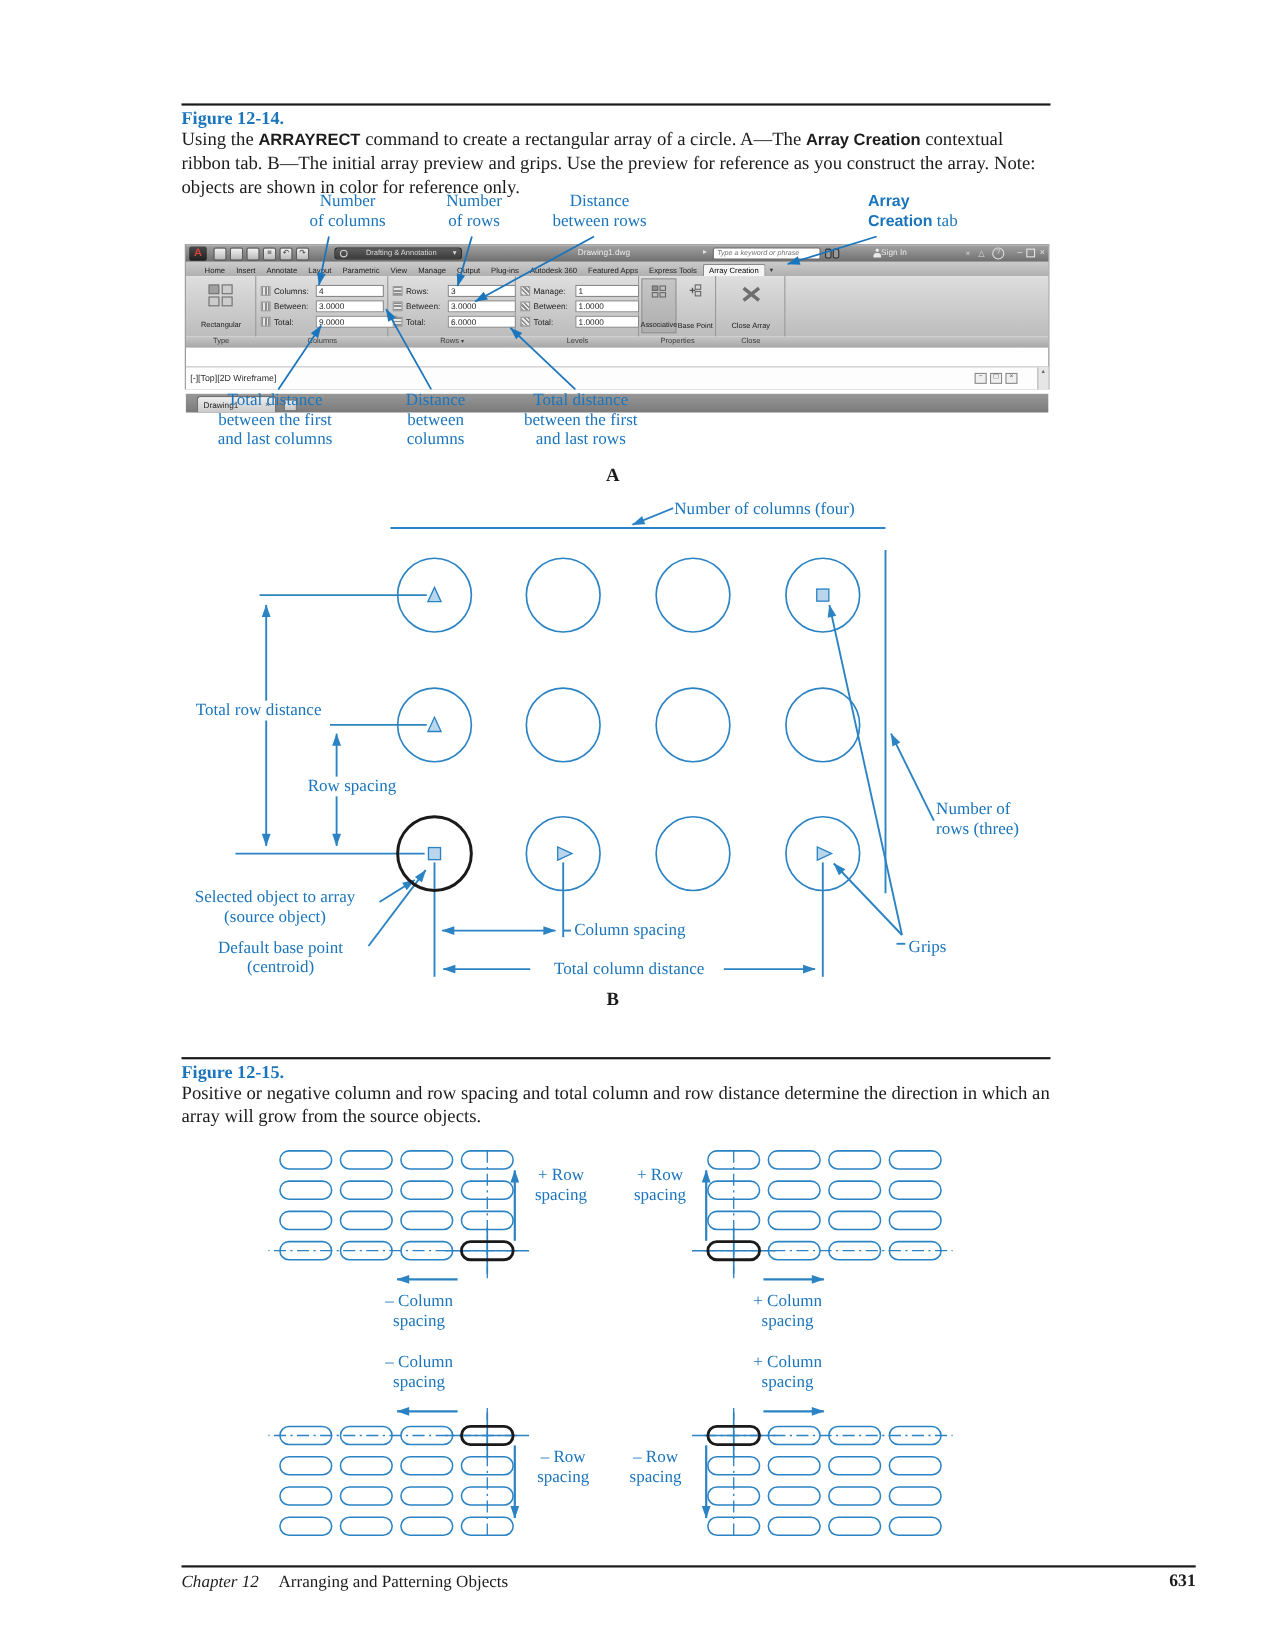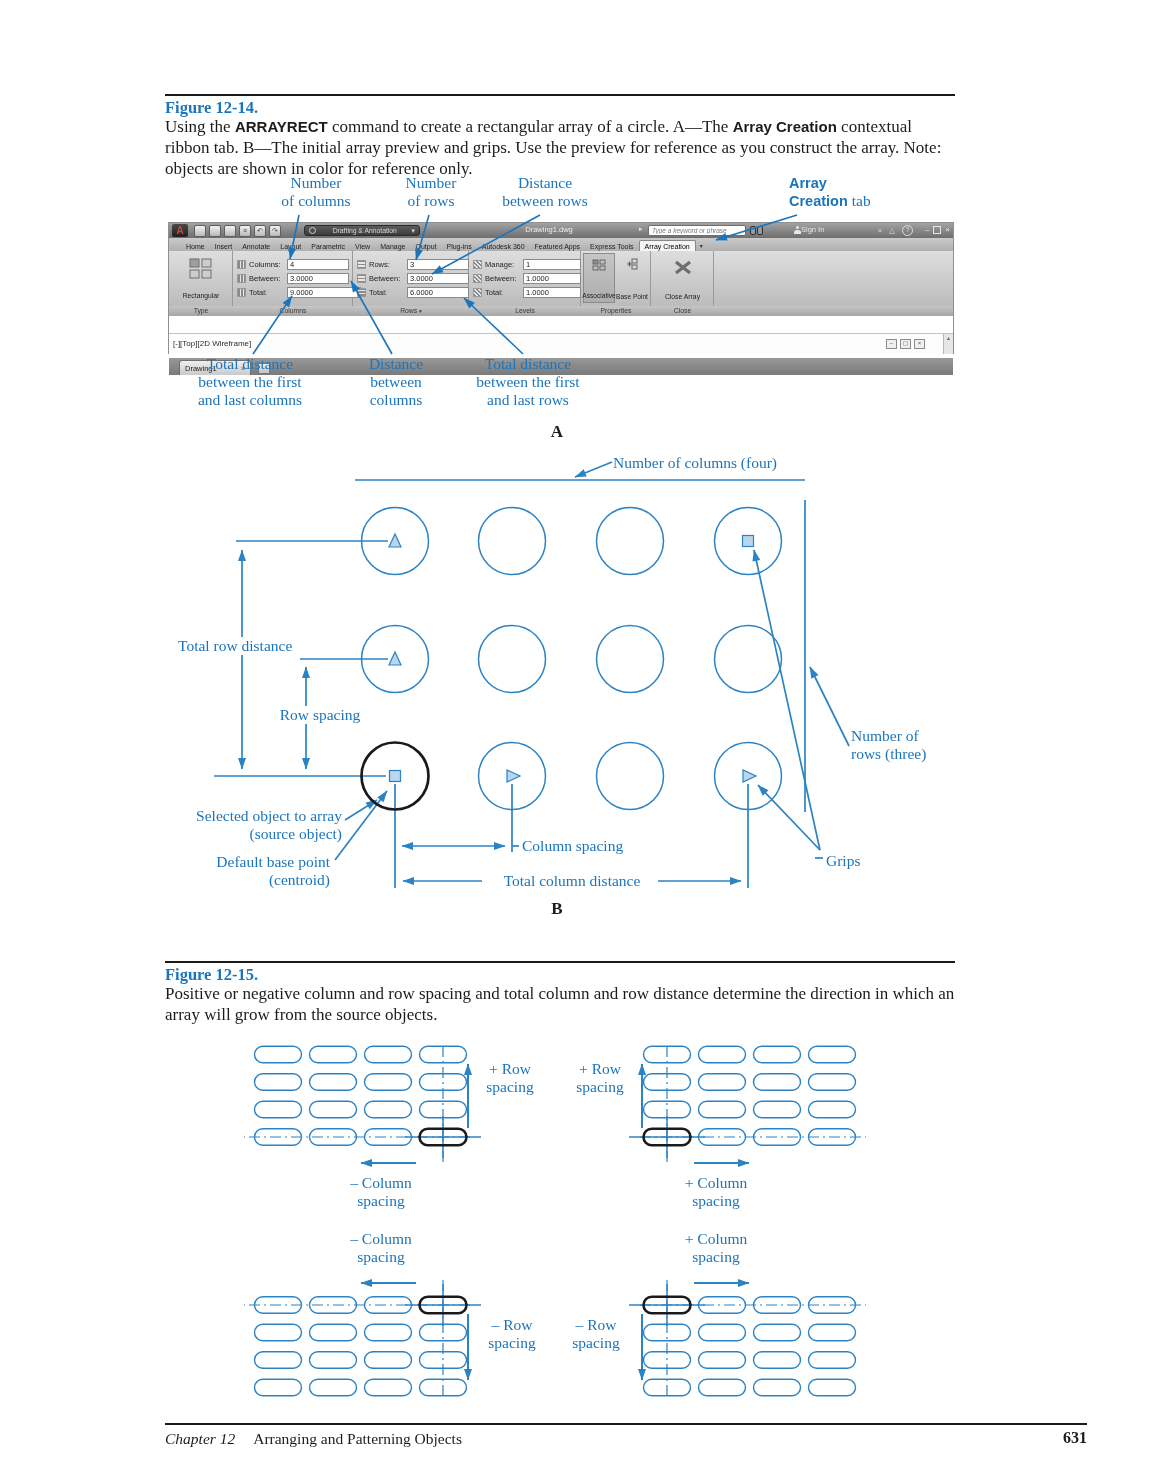--- a/index.html
+++ b/index.html
@@ -5,21 +5,21 @@
   html,body{margin:0;padding:0;background:#fff;}
   .page{position:relative;width:1156px;height:1479px;background:#fff;overflow:hidden;
         font-family:"Liberation Serif",serif;color:#1c1c1c;border-radius:16px;}
   .rule{position:absolute;background:#1a1a1a;}
   .fighead{position:absolute;font:bold 16.5px "Liberation Serif",serif;color:#1b75bc;}
   .caption{position:absolute;font:17px/1.24 "Liberation Serif",serif;color:#1c1c1c;}
   .caption b{font-family:"Liberation Sans",sans-serif;font-size:15px;font-weight:bold;}
   .lbl{position:absolute;font:15.5px/1.16 "Liberation Serif",serif;color:#1b75bc;
        white-space:pre-line;text-align:center;z-index:6;}
   .lbl.left{text-align:left;}
-  .lbl.right{text-align:right;}
+  .lbl.right{}
   .lbl.bgwhite{background:#fff;padding:0 2px;}
   .lbl b{font-family:"Liberation Sans",sans-serif;font-size:14.5px;font-weight:bold;}
   .part{position:absolute;font:bold 17px "Liberation Serif",serif;color:#1c1c1c;
         text-align:center;z-index:6;}
   #overlay{position:absolute;left:0;top:0;z-index:5;pointer-events:none;}
 
   
   .ribbon{position:absolute;left:168px;top:222px;width:784px;height:130px;z-index:4;
           font-family:"Liberation Sans",sans-serif;border:1px solid #8f8f8f;box-sizing:content-box;background:#fff;}
   .rb-title{position:absolute;left:0;top:0;right:0;height:15px;background:linear-gradient(#a2a2a2,#6e6e6e);}

